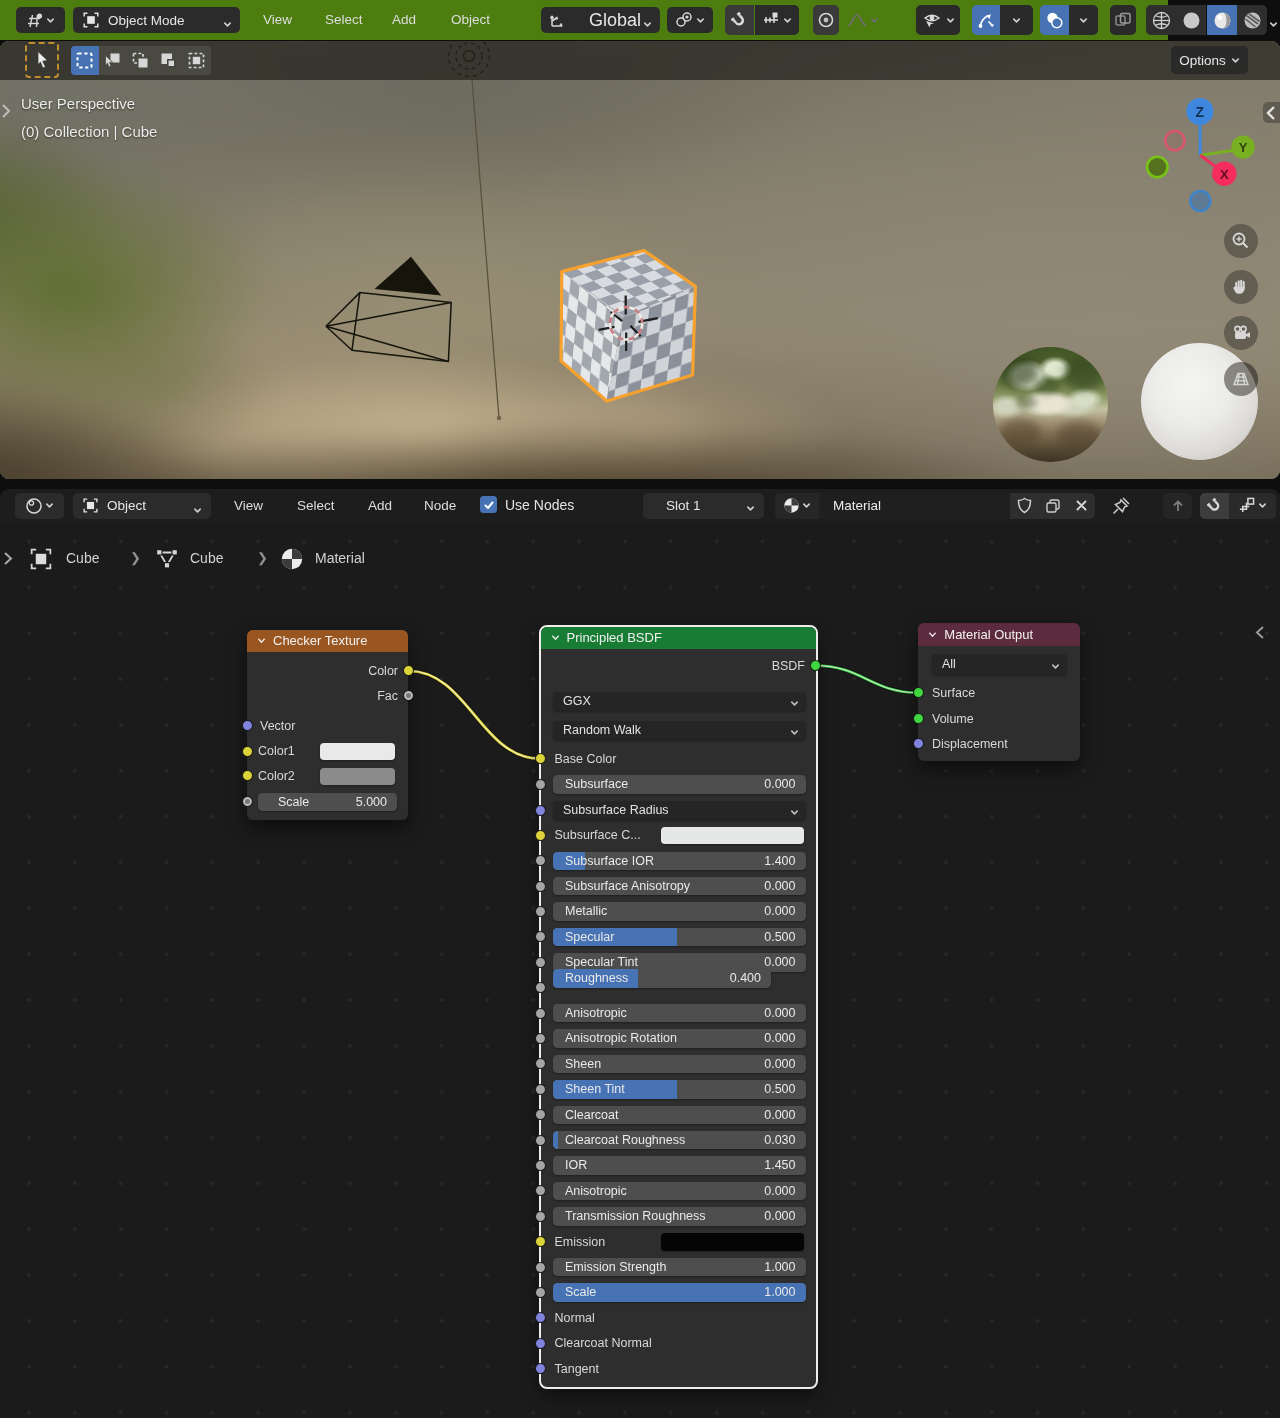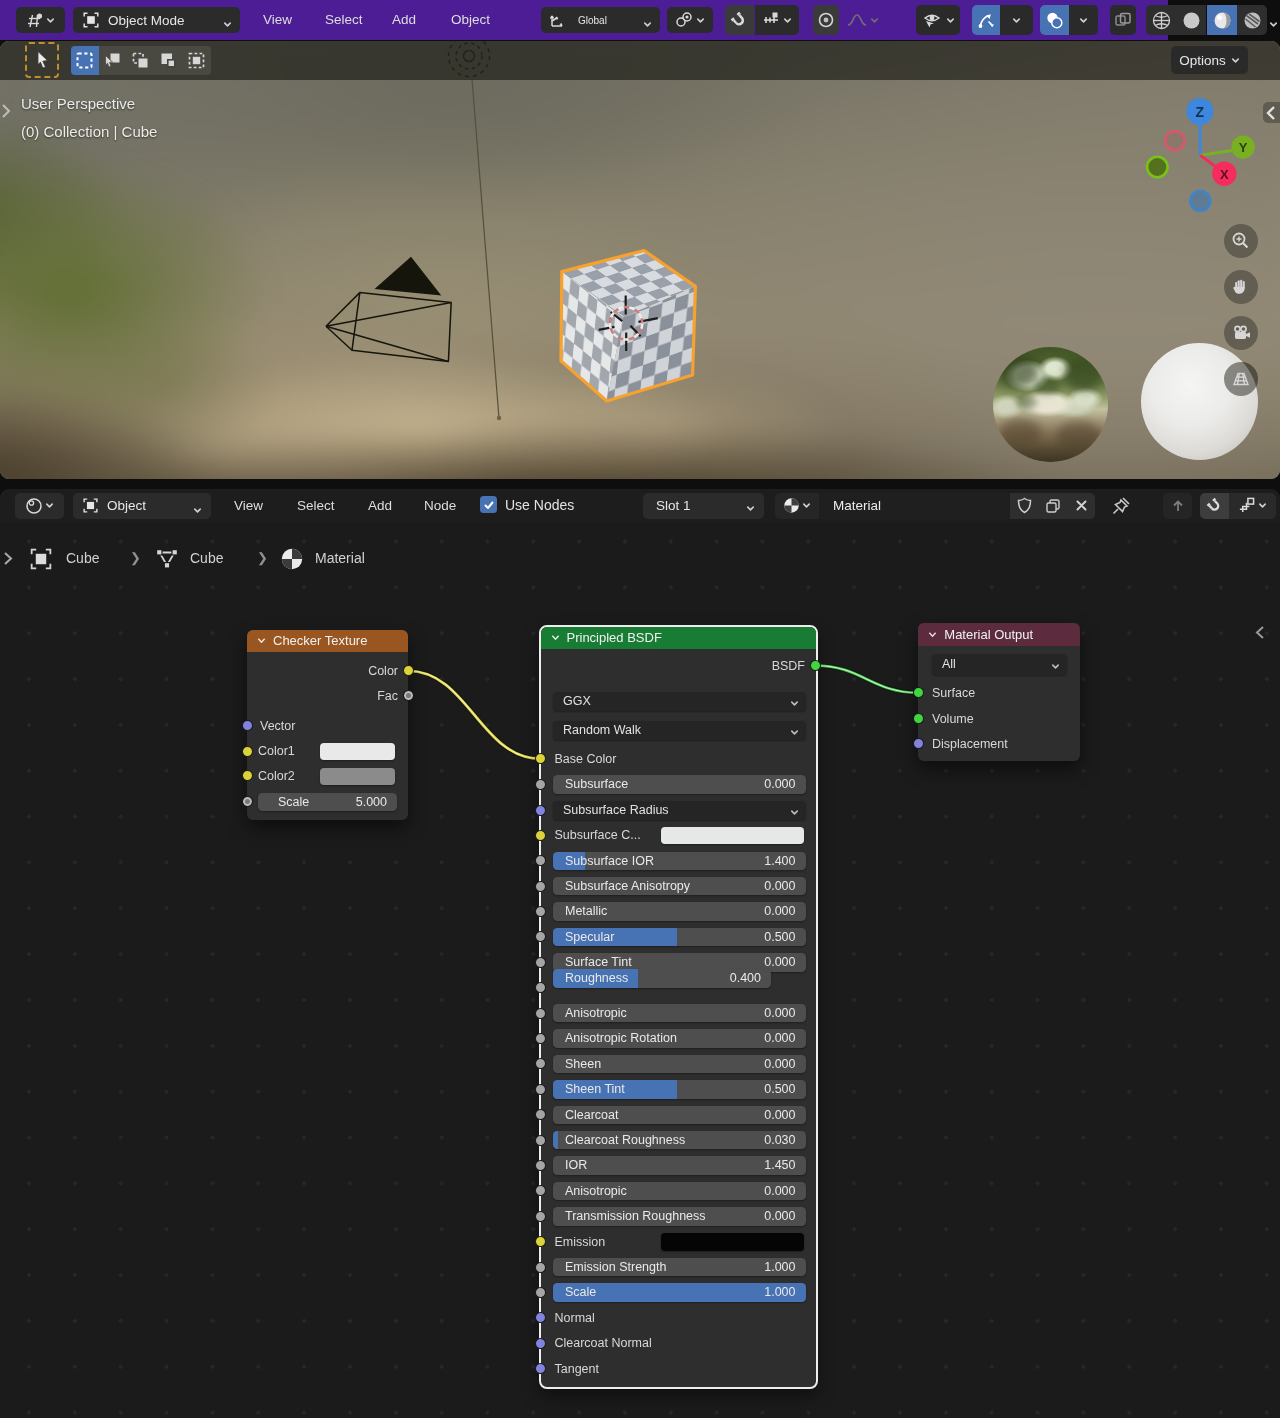--- a/index.html
+++ b/index.html
@@ -1,20 +1,20 @@
 <!DOCTYPE html>
 <html><head><meta charset="utf-8"><style>
 *{margin:0;padding:0;box-sizing:border-box}
 html,body{width:1280px;height:1418px;background:#0e0e0e;font-family:"Liberation Sans",sans-serif;overflow:hidden}
 .abs{position:absolute}
 .btn{position:absolute;background:#2b2b2b;border-radius:5px;display:flex;align-items:center;justify-content:center;color:#e6e6e6}
 .menu{position:absolute;color:#dedede;font-size:13.5px;line-height:40px}
 .chev{width:9px;height:9px;display:inline-block}
 svg{display:block}
-#hdr1{position:absolute;left:0;top:0;width:1168px;height:40px;background:#4c1d95}
+#hdr1{position:absolute;left:0;top:0;width:1168px;height:40px;background:#4d7c0f}
 #vp{position:absolute;left:0;top:41px;width:1280px;height:438px;border-radius:9px;overflow:hidden;background:#8b8472}
 #hdri{position:absolute;left:-40px;top:-40px;width:1360px;height:518px;filter:blur(20px)}
 #tools{position:absolute;left:0;top:0;width:1280px;height:39px;background:rgba(28,27,21,0.66)}
 #sh{position:absolute;left:0;top:489px;width:1280px;height:929px;border-radius:9px 9px 0 0;overflow:hidden;background:#1b1b1b}
 #shhdr{position:absolute;left:0;top:0;width:1280px;height:33px;background:#1d1d1d}
 #canvas{position:absolute;left:0;top:33px;width:1280px;height:896px;background-color:#1b1b1b;background-image:radial-gradient(circle,#272727 1.6px,transparent 2px);background-size:45.85px 45.85px;background-position:6.1px -3.4px}
 .node{position:absolute;background:#2e2e2e;border-radius:6px;box-shadow:0 8px 18px rgba(0,0,0,0.5)}
 .nhead{position:absolute;left:0;top:0;right:0;height:22.5px;border-radius:6px 6px 0 0;color:#f1f1f1;font-size:13px;display:flex;align-items:center}
 .nhead svg{margin:0 7px 0 10px}
 .sock{position:absolute;width:11px;height:11px;border-radius:50%;border:1.2px solid rgba(15,15,15,0.9)}
@@ -66,21 +66,21 @@
 <div class="btn" style="left:541px;top:7px;width:119px;height:26px;justify-content:flex-start;padding-left:8px">
       <svg width="17" height="17" viewBox="0 0 17 17">
         <g stroke="#d9d9d9" stroke-width="1.5" fill="none">
           <path d="M3 14 V4"></path>
           <path d="M3 14 H13"></path>
           <path d="M3 4 L1.5 6.5 M3 4 L4.5 6.5"></path>
           <path d="M13 14 L11 12.2 M13 14 L11.8 11.4"></path>
           <path d="M3 9 L8.5 5.5 M8.5 5.5 L6.5 5.8 M8.5 5.5 L8 7.4"></path>
         </g>
       </svg>
-      <span style="margin-left:12px;font-size:10px">Global</span>
+      <span style="margin-left:23px;font-size:18px">Global</span>
       <span style="position:absolute;right:8px;top:8px"><svg class="chev" width="10" height="10" viewBox="0 0 10 10">
           <path d="M2 3.5 L5 6.5 L8 3.5" fill="none" stroke="#cfcfcf" stroke-width="1.8" stroke-linecap="round" stroke-linejoin="round"></path>
         </svg></span>
     </div>
 <div class="btn" style="left:667px;top:7px;width:46px;height:26px;gap:3px">
       <svg width="18" height="18" viewBox="0 0 18 18">
         <g stroke="#d9d9d9" stroke-width="1.5" fill="none">
           <circle cx="6" cy="11" r="4"></circle>
           <circle cx="12" cy="6" r="4"></circle>
         </g>
@@ -415,21 +415,21 @@
 <div class="menu" style="left:234px;top:-3.5px;line-height:40px">View</div>
 <div class="menu" style="left:297px;top:-3.5px;line-height:40px">Select</div>
 <div class="menu" style="left:368px;top:-3.5px;line-height:40px">Add</div>
 <div class="menu" style="left:424px;top:-3.5px;line-height:40px">Node</div>
 <div class="abs" style="left:480px;top:7px;width:17px;height:17px;background:#4772b3;border-radius:3.5px;display:flex;align-items:center;justify-content:center">
         <svg width="12" height="12" viewBox="0 0 12 12">
           <path d="M2.5 6.5 L5 9 L9.5 3.5" fill="none" stroke="#fff" stroke-width="2" stroke-linecap="round" stroke-linejoin="round"></path>
         </svg>
       </div>
 <div class="abs" style="left:505px;top:0;color:#e3e3e3;font-size:14px;line-height:33px">Use Nodes</div>
-<div class="btn" style="left:643px;top:3.5px;width:121px;height:26px;justify-content:flex-start;padding-left:13px;font-size:13.5px">Slot 1<span style="position:absolute;right:9px;top:8px"><svg class="chev" width="10" height="10" viewBox="0 0 10 10">
+<div class="btn" style="left:643px;top:3.5px;width:121px;height:26px;justify-content:flex-start;padding-left:23px;font-size:13.5px">Slot 1<span style="position:absolute;right:9px;top:8px"><svg class="chev" width="10" height="10" viewBox="0 0 10 10">
             <path d="M2 3.5 L5 6.5 L8 3.5" fill="none" stroke="#cfcfcf" stroke-width="1.8" stroke-linecap="round" stroke-linejoin="round"></path>
           </svg></span></div>
 <div class="btn" style="left:775px;top:3.5px;width:44px;height:26px;border-radius:5px 0 0 5px;gap:2px;background:#262626">
         <svg width="17" height="17" viewBox="0 0 17 17">
           <circle cx="8.5" cy="8.5" r="7.2" fill="#ececec"></circle>
           <path d="M8.5 8.5 L8.5 1.3 A7.2 7.2 0 0 1 15.7 8.5 Z" fill="#3f3f3f"></path>
           <path d="M8.5 8.5 L8.5 15.7 A7.2 7.2 0 0 1 1.3 8.5 Z" fill="#3f3f3f"></path>
         </svg>
         <svg class="chev" width="10" height="10" viewBox="0 0 10 10">
           <path d="M2 3.5 L5 6.5 L8 3.5" fill="none" stroke="#cfcfcf" stroke-width="1.8" stroke-linecap="round" stroke-linejoin="round"></path>
@@ -606,21 +606,21 @@
     <div class="val">0.000</div>
   </div>
 <div class="sock" style="left:535.0px;top:906.0px;background:#a5a5a5"></div>
 <div class="slider" style="left:553px;top:927.7px;width:252.5px;height:18.5px">
     <div class="fill" style="width:49.1%"></div>
     <div class="lab">Specular</div>
     <div class="val">0.500</div>
   </div>
 <div class="sock" style="left:535.0px;top:931.4px;background:#a5a5a5"></div>
 <div class="slider" style="left:553px;top:953.1px;width:252.5px;height:18.5px">
-    <div class="lab">Surface Tint</div>
+    <div class="lab">Specular Tint</div>
     <div class="val">0.000</div>
   </div>
 <div class="sock" style="left:535.0px;top:956.8px;background:#a5a5a5"></div>
 <div class="slider" style="left:553px;top:969px;width:218px;height:18.5px">
     <div class="fill" style="width:39.1%"></div>
     <div class="lab">Roughness</div>
     <div class="val">0.400</div>
   </div>
 <div class="sock" style="left:535.0px;top:982.2px;background:#a5a5a5"></div>
 <div class="slider" style="left:553px;top:1003.9px;width:252.5px;height:18.5px">

